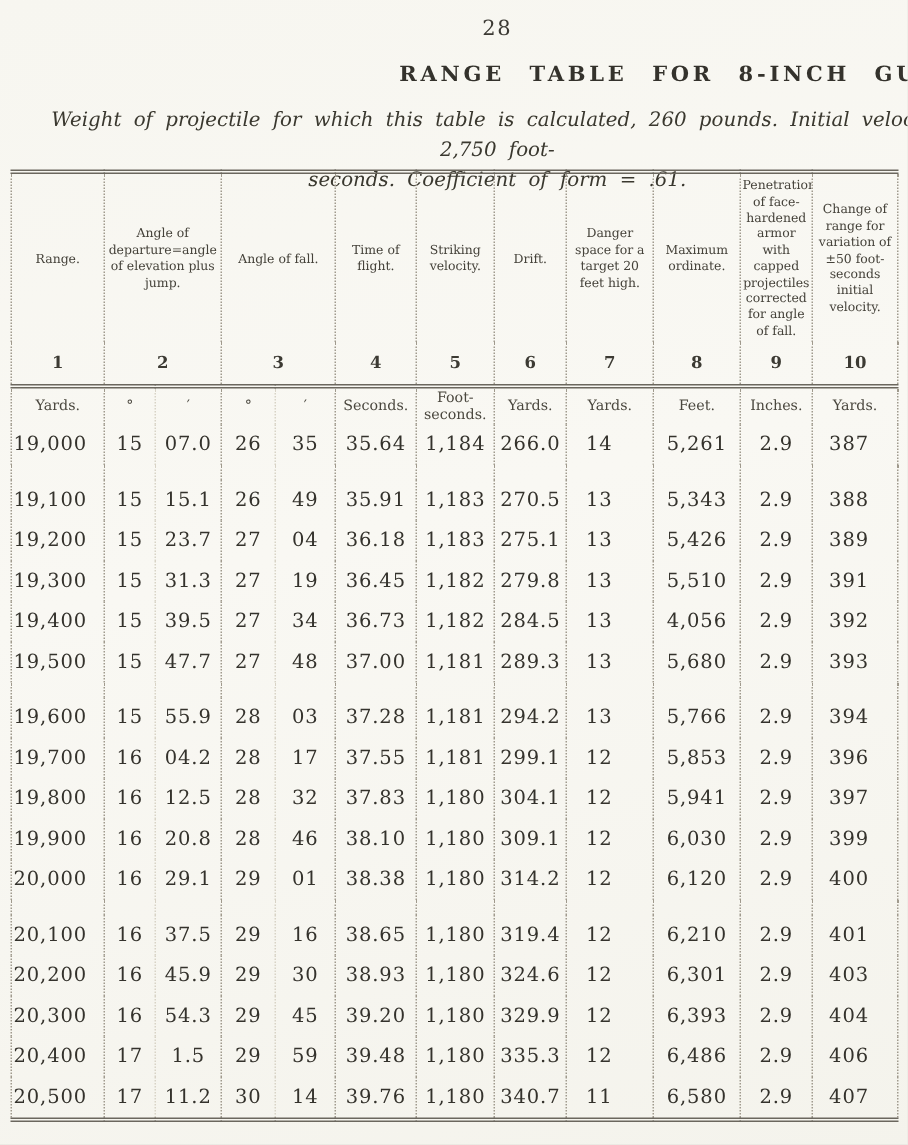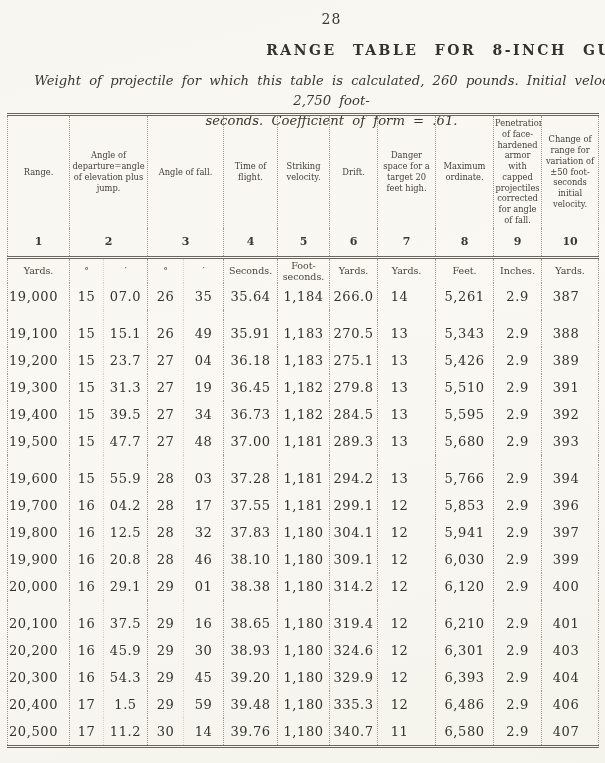--- a/index.html
+++ b/index.html
@@ -202,21 +202,21 @@
         <tr class="drow">
           <td class="a-right pr10">19,400</td>
           <td class="cb">15</td>
           <td class="sb">39.5</td>
           <td class="cb">27</td>
           <td class="sb">34</td>
           <td class="cb">36.73</td>
           <td class="cb">1,182</td>
           <td class="cb">284.5</td>
           <td class="cb a-right pr14">13</td>
-          <td class="cb">5,595</td>
+          <td class="cb">4,056</td>
           <td class="cb">2.9</td>
           <td class="cb a-right pr8">392</td>
         </tr>
         <tr class="drow">
           <td class="a-right pr10">19,500</td>
           <td class="cb">15</td>
           <td class="sb">47.7</td>
           <td class="cb">27</td>
           <td class="sb">48</td>
           <td class="cb">37.00</td>

